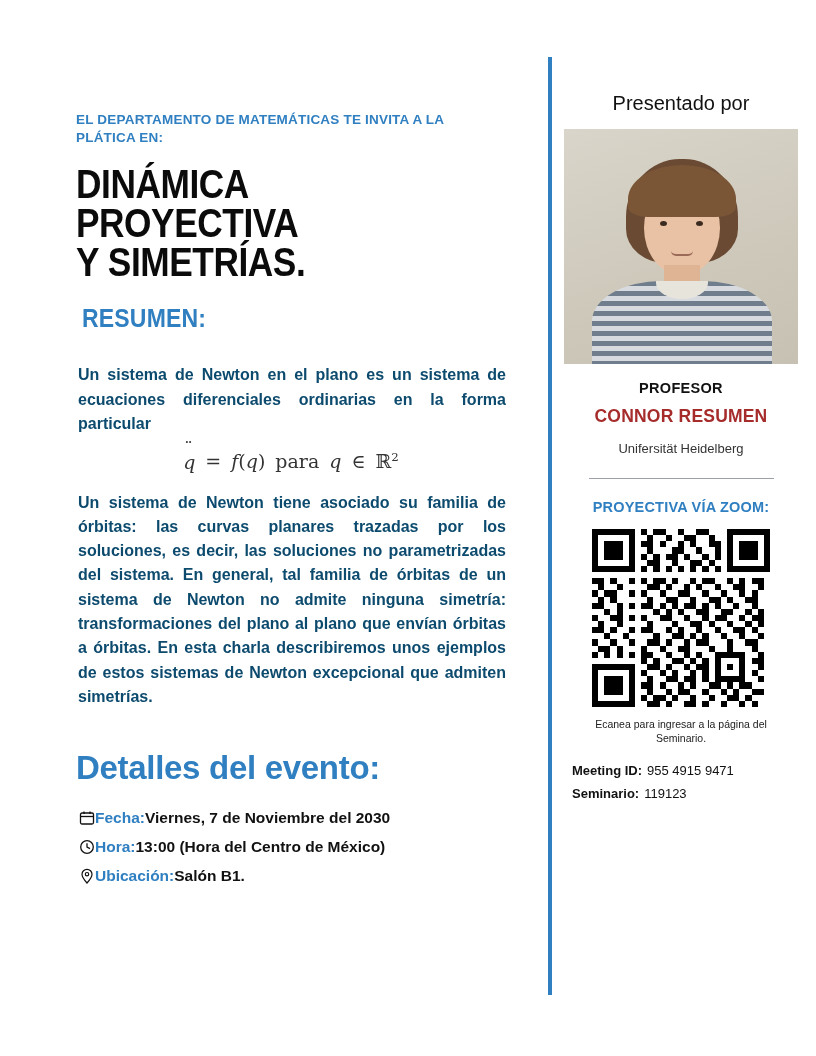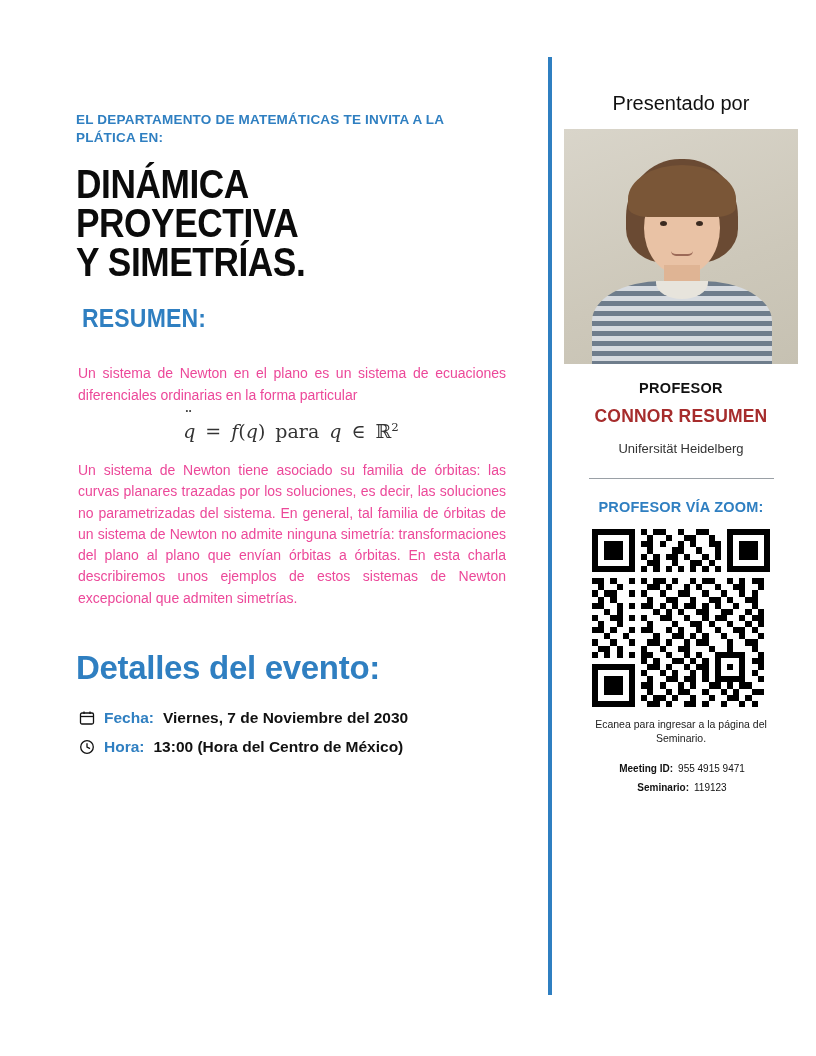--- a/index.html
+++ b/index.html
@@ -52,26 +52,27 @@
   .resumen-head {
     color: #2f7fc1;
     font-weight: bold;
     font-size: 25px;
     letter-spacing: 0.2px;
     margin: 0 0 30px 6px;
     transform: scaleX(0.92);
     transform-origin: left top;
   }
   .para {
-    color: #ec4899;
-    font-size: 14px;
+    color: #0c4a6e;
+    font-size: 16px;
     line-height: 1.52;
     text-align: justify;
     margin: 0 0 6px 0;
     padding-left: 2px;
+    font-weight: bold;
   }
   .formula {
     text-align: center;
     margin: 14px 0 18px 0;
     font-family: "DejaVu Serif", serif;
     font-size: 19px;
     color: #333333;
   }
   .formula .it { font-style: italic; }
   .formula .ddot { position: relative; }
@@ -87,21 +88,20 @@
   .details-head {
     color: #2f7fc1;
     font-weight: bold;
     font-size: 33px;
     letter-spacing: -0.3px;
     margin: 40px 0 22px 0;
   }
   .detail-row {
     display: flex;
     align-items: center;
-    gap: 9px;
     margin-bottom: 11px;
     padding-left: 2px;
   }
   .detail-row .ic {
     width: 17px; height: 17px;
     flex: 0 0 17px;
     color: #111;
     display: inline-flex;
     align-items: center;
     justify-content: center;
@@ -236,23 +236,23 @@
   }
   .qr-cap {
     margin: 10px 0 0 0;
     font-size: 10.5px;
     color: #222;
     line-height: 1.35;
     padding: 0 6px;
   }
   .meet {
     margin: 18px 0 0 0;
-    text-align: center;
+    text-align: left;
     padding-left: 2px;
-    font-size: 10px;
+    font-size: 13px;
     color: #111;
   }
   .meet div { margin-bottom: 8px; }
   .meet b { font-weight: bold; }
   .meet span { font-weight: normal; margin-left: 5px; }
 </style>
 </head>
 <body>
 
 <div class="poster">
@@ -295,20 +295,30 @@
       <span class="ic">
         <svg width="16" height="16" viewBox="0 0 16 16" fill="none" stroke="#111" stroke-width="1.3">
           <circle cx="8" cy="8" r="6.3"></circle>
           <polyline points="8,4.3 8,8 11,9.6"></polyline>
         </svg>
       </span>
       <span class="detail-label">Hora:</span>
       <span class="detail-value">13:00 (Hora del Centro de México)</span>
     </div>
 
+    <div class="detail-row">
+      <span class="ic">
+        <svg width="16" height="16" viewBox="0 0 16 16" fill="none" stroke="#111" stroke-width="1.2">
+          <path d="M8 15 C8 15 13 9.6 13 6.3 A5 5 0 0 0 3 6.3 C3 9.6 8 15 8 15 Z"></path>
+          <circle cx="8" cy="6.2" r="1.7"></circle>
+        </svg>
+      </span>
+      <span class="detail-label">Ubicación:</span>
+      <span class="detail-value">Salón B1.</span>
+    </div>
 
   </div>
 
   <div class="right">
 
     <div class="presented">Presentado por</div>
 
     <div class="photo">
       <div class="ph-bg"></div>
       <div class="ph-hair"></div>
@@ -321,21 +331,21 @@
       <div class="ph-shirt"></div>
       <div class="ph-collar"></div>
     </div>
 
     <div class="role">PROFESOR</div>
     <div class="speaker">CONNOR RESUMEN</div>
     <div class="affil">Unifersität Heidelberg</div>
 
     <div class="hr"></div>
 
-    <div class="zoom-head">PROFESOR VÍA ZOOM:</div>
+    <div class="zoom-head">PROYECTIVA VÍA ZOOM:</div>
 
     <div class="qr-wrap">
       <svg width="178" height="178" viewBox="0 0 29 29" shape-rendering="crispEdges">
         <rect width="29" height="29" fill="#ffffff"></rect>
         <g fill="#000000">
 
           <rect x="0" y="0" width="7" height="1"></rect>
             <rect x="0" y="6" width="7" height="1"></rect>
           <rect x="0" y="0" width="1" height="7"></rect>
             <rect x="6" y="0" width="1" height="7"></rect>

